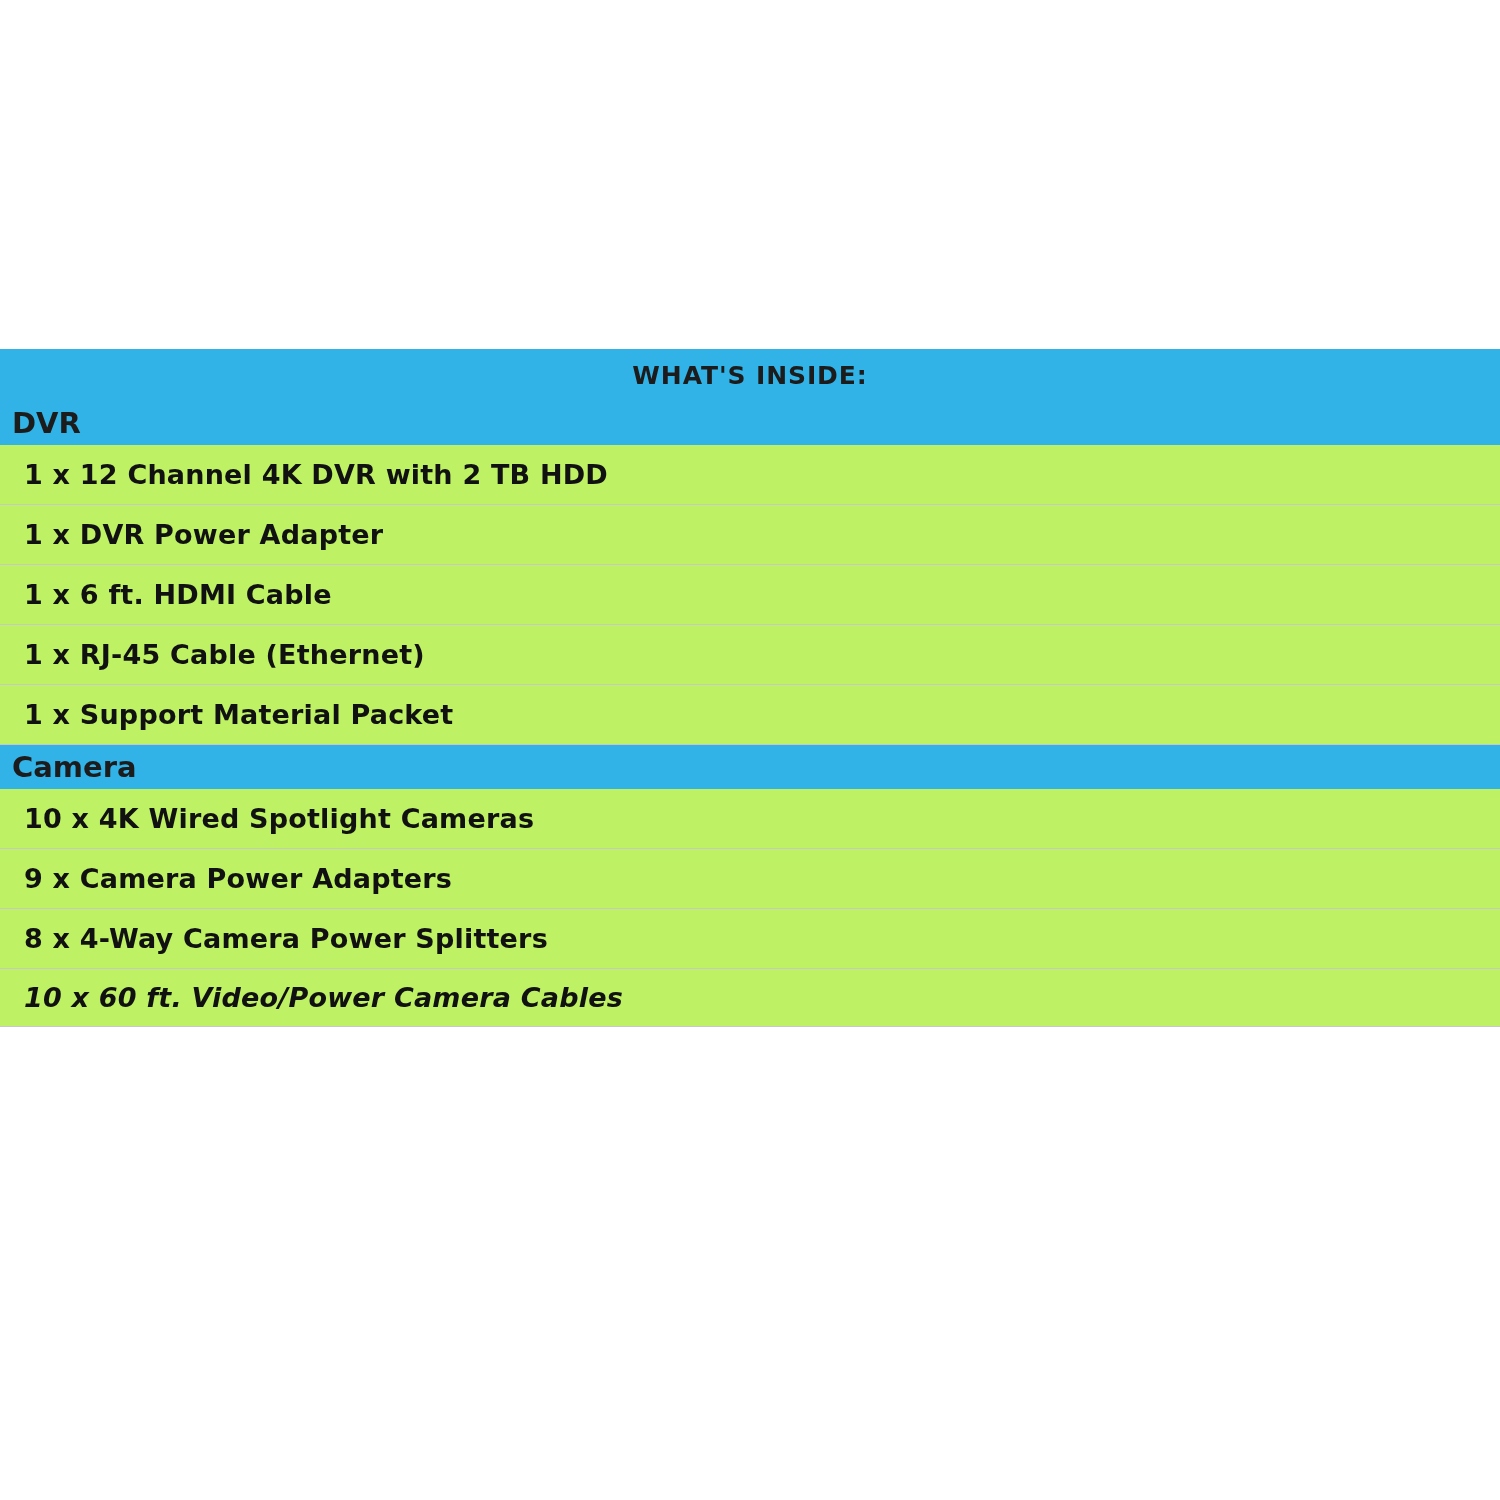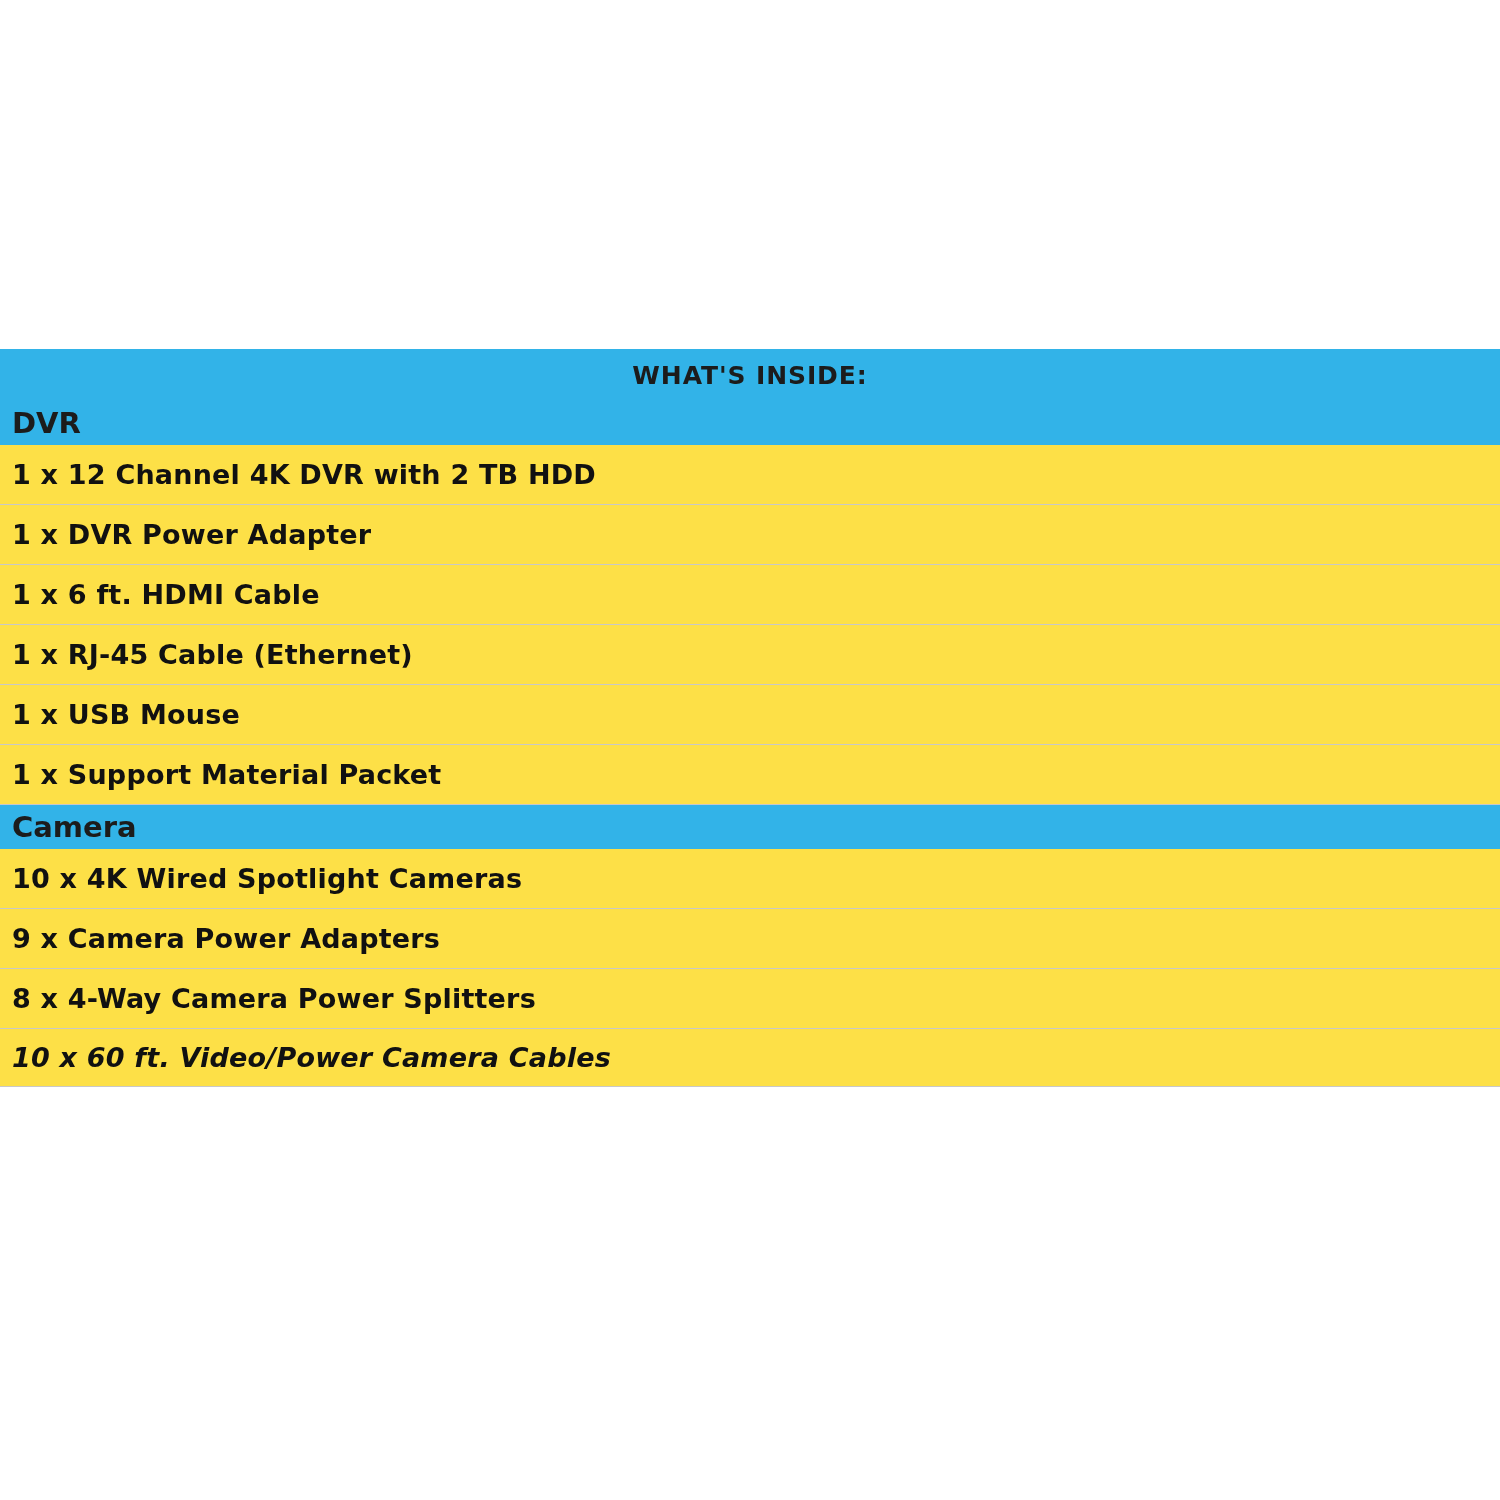--- a/index.html
+++ b/index.html
@@ -53,23 +53,23 @@
   .section-bar span {
     font-size: 29px;
     font-weight: bold;
     color: #1c1c1c;
   }
   .row {
     height: 60px;
     border-bottom: 1px solid #c8c8c8;
     display: flex;
     align-items: center;
-    padding-left: 12px;
+    padding-left: 24px;
     box-sizing: border-box;
-    background: #fde047;
+    background: #bef264;
   }
   .row span {
     font-size: 27px;
     font-weight: bold;
     color: #111111;
     letter-spacing: 0.2px;
   }
   .row.first-of-section {
     border-top: none;
   }
@@ -99,23 +99,20 @@
     <div class="row">
       <span>1 x DVR Power Adapter</span>
     </div>
     <div class="row">
       <span>1 x 6 ft. HDMI Cable</span>
     </div>
     <div class="row">
       <span>1 x RJ-45 Cable (Ethernet)</span>
     </div>
     <div class="row">
-      <span>1 x USB Mouse</span>
-    </div>
-    <div class="row">
       <span>1 x Support Material Packet</span>
     </div>
 
     <div class="section-bar">
       <span>Camera</span>
     </div>
 
     <div class="row first-of-section">
       <span>10 x 4K Wired Spotlight Cameras</span>
     </div>

